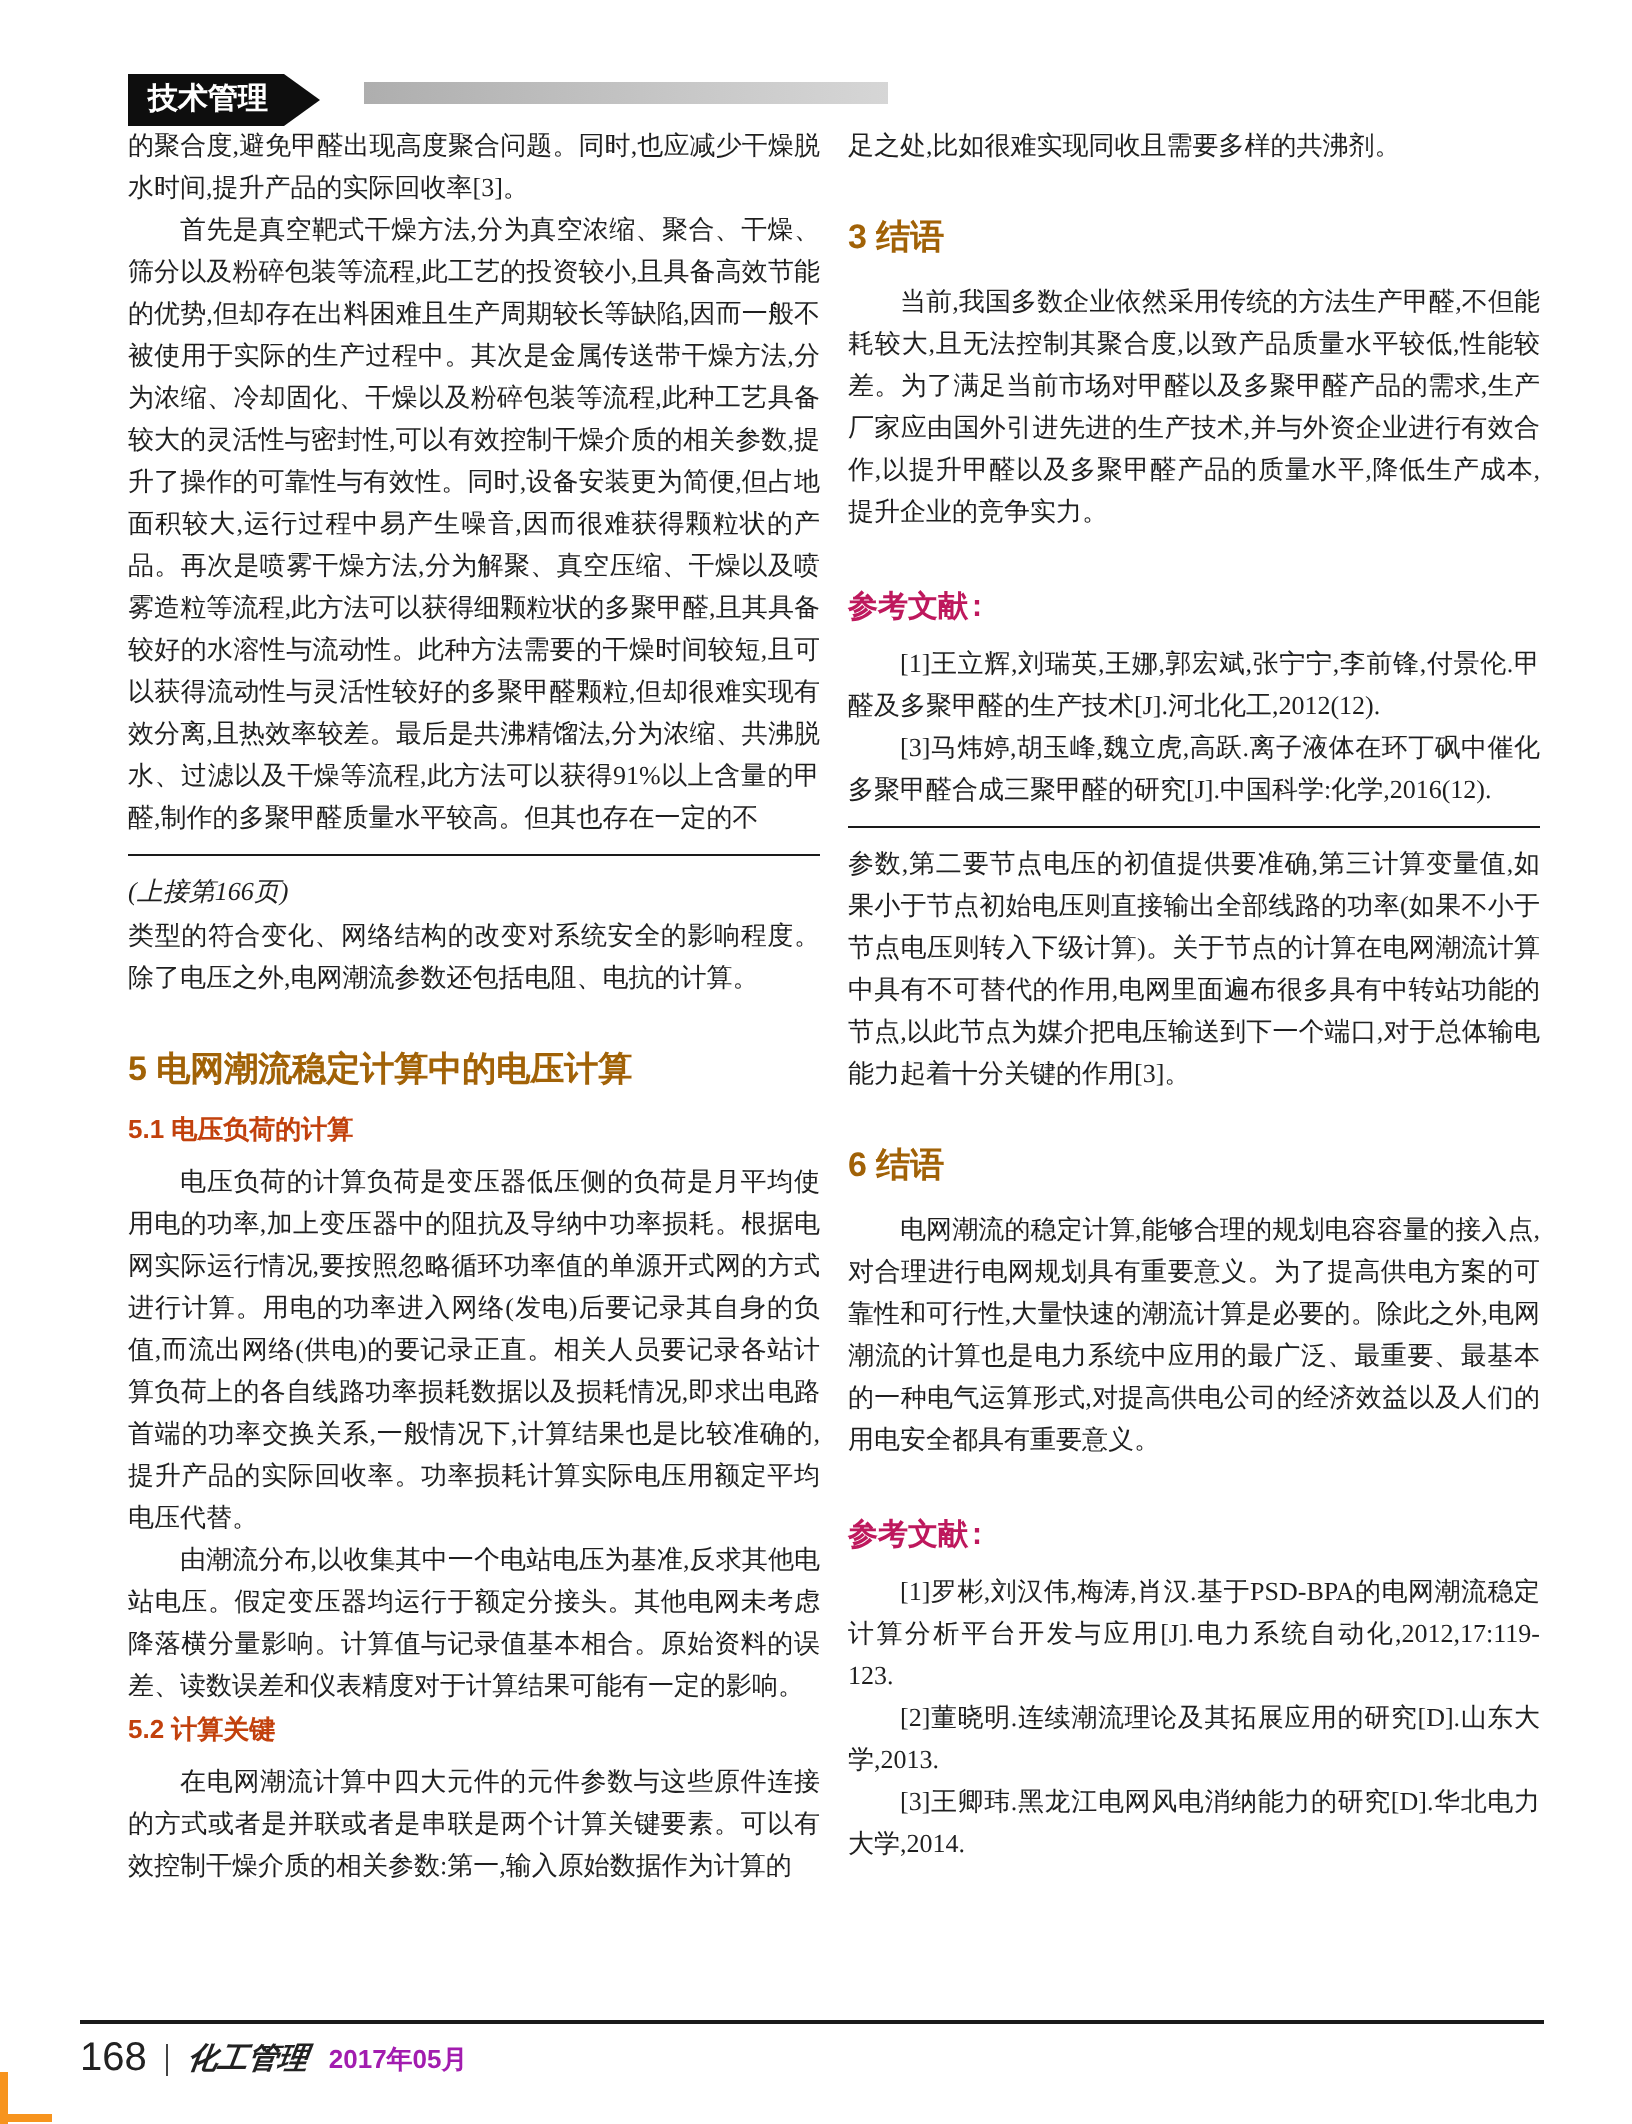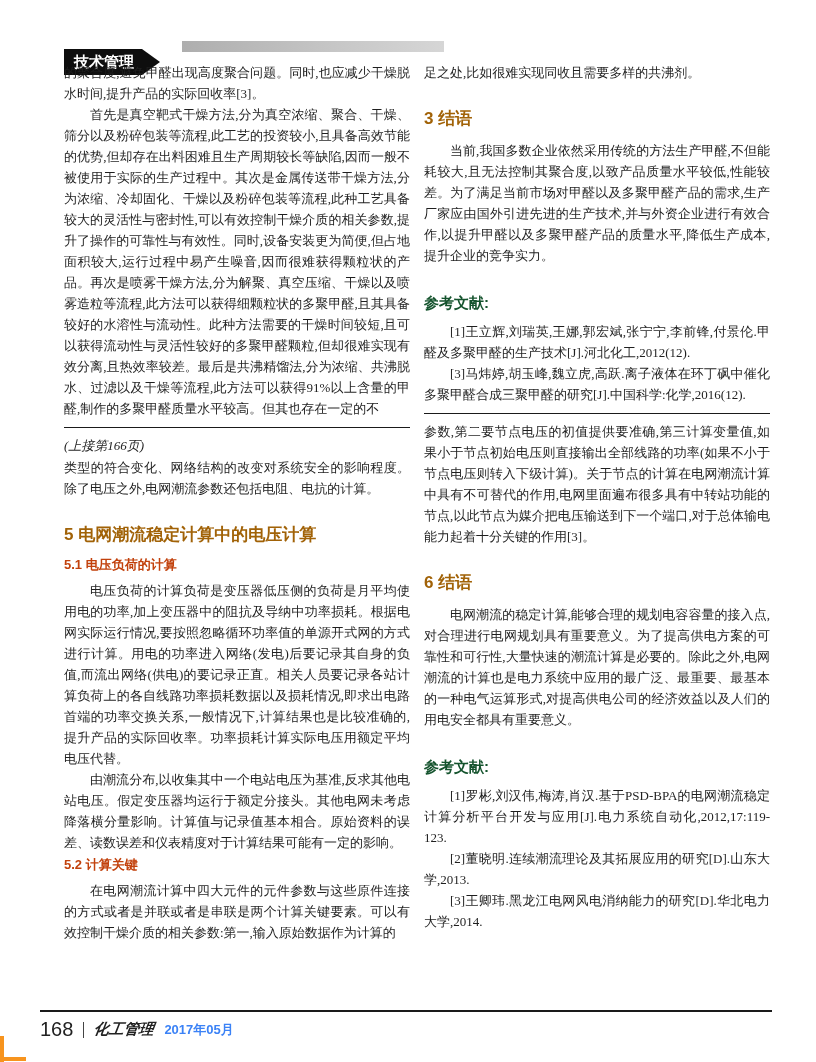--- a/index.html
+++ b/index.html
@@ -9,21 +9,21 @@
     background:#ffffff;
     font-family:"Liberation Serif","DejaVu Serif",serif;
     color:#1f1f1f;
     overflow:hidden;
   }
   
   .banner-row{position:absolute;top:33px;left:64px;width:382px;height:26px;}
   .banner-gray{position:absolute;left:118px;top:8px;width:262px;height:11px;
     background:linear-gradient(to right,#aeaeae,#c7c7c7 60%,#d6d6d6);}
   .banner-black{
-    position:absolute;left:0;top:16px;height:26px;
+    position:absolute;left:0;top:4px;height:26px;
     background:#0e0e0e;color:#ffffff;
     font-family:"Liberation Sans","DejaVu Sans",sans-serif;
     font-weight:bold;font-size:15px;line-height:26px;
     padding:0 26px 0 10px;
     clip-path:polygon(0 0,calc(100% - 18px) 0,100% 50%,calc(100% - 18px) 100%,0 100%);
   }
   
   .columns{position:absolute;top:62px;left:64px;width:706px;display:flex;gap:14px;}
   .col{width:346px;}
   p{margin:0;font-size:13px;line-height:21px;text-align:justify;text-justify:inter-ideograph;}
@@ -33,34 +33,34 @@
   .cont-note{font-size:13px;line-height:22px;font-style:italic;}
   h2.section{
     font-family:"Liberation Sans","DejaVu Sans",sans-serif;
     font-size:17px;font-weight:bold;margin:24px 0 10px 0;color:#a16207;
   }
   h3.subsection{
     font-family:"Liberation Sans","DejaVu Sans",sans-serif;
     font-size:13px;font-weight:bold;margin:3px 0 6px 0;color:#c2410c;
   }
   h2.refs-title{
-    font-size:15px;font-weight:bold;margin:28px 0 8px 0;color:#14532d;
-    font-family:Liberation Sans, sans-serif;
+    font-size:15px;font-weight:bold;margin:28px 0 8px 0;color:#be185d;
+    font-family:Liberation Mono, monospace;
   }
   .article-divider{border-top:1.5px solid #1a1a1a;margin:8px 0 7px 0;height:0;}
   
   .footer{position:absolute;left:40px;top:1010px;width:732px;}
   .footer-rule{border-top:2px solid #1a1a1a;height:0;margin-bottom:6px;}
   .footer-line{display:flex;align-items:center;gap:10px;
     font-family:"Liberation Sans","DejaVu Sans",sans-serif;}
   .pageno{font-size:20px;color:#222;}
   .footer-divider{width:1px;height:16px;background:#444;display:inline-block;}
   .journal{font-size:15px;font-weight:bold;font-style:italic;transform:skewX(-8deg);
     font-family:"Liberation Serif","DejaVu Serif",serif;color:#222;}
-  .issue{font-size:13px;font-weight:bold;color:#3b82f6;}
+  .issue{font-size:13px;font-weight:bold;color:#a21caf;}
   
   .corner-mark-v{position:absolute;left:0;top:1036px;width:4px;height:26px;background:#f7941e;}
   .corner-mark-h{position:absolute;left:0;top:1057px;width:26px;height:4px;background:#f7941e;}
 </style>
 </head>
 <body>
 
 <div class="page">
 
   <div class="banner-row">

